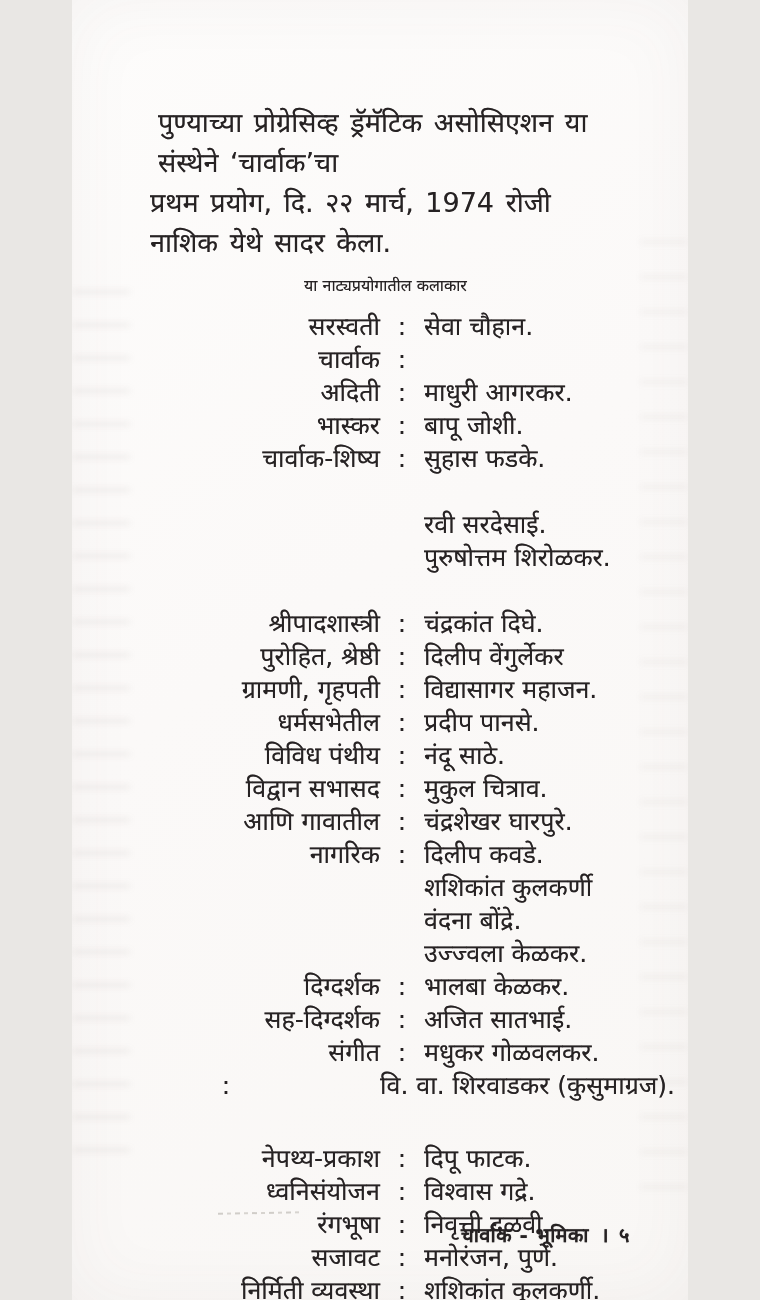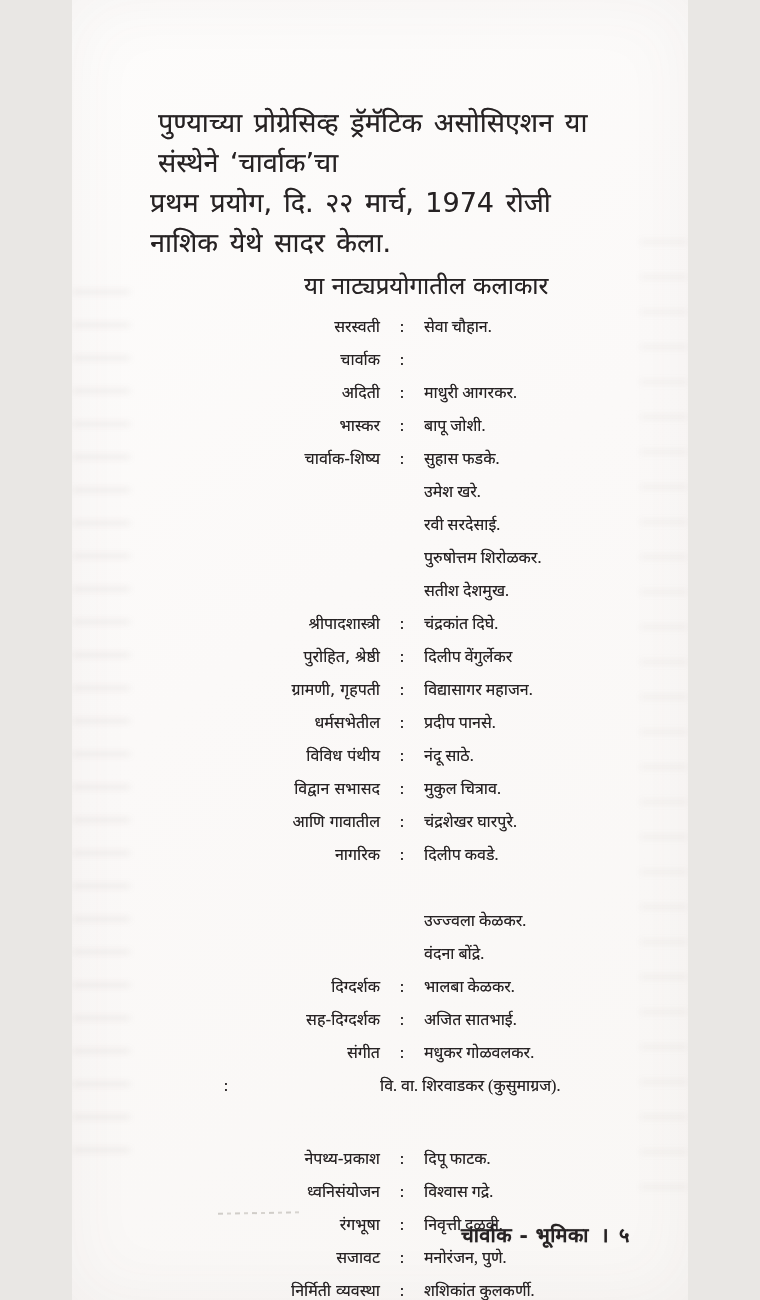--- a/index.html
+++ b/index.html
@@ -44,36 +44,36 @@
     margin: 0 64px 0 78px;
     font-size: 27px;
     line-height: 40px;
     word-spacing: 3px;
     text-shadow: 0 0 0.6px rgba(30, 25, 25, 0.45);
   }
   .intro-line-1 { padding-left: 8px; }
   .cast-heading {
     margin-top: 4px;
     margin-left: 232px;
-    font-size: 24px;
+    font-size: 16px;
     line-height: 38px;
     text-shadow: 0 0 0.6px rgba(30, 25, 25, 0.45);
   }
   .credits { margin-top: 5px; }
   .credit-row {
     display: grid;
     grid-template-columns: 308px 44px auto;
     height: 33px;
-    font-size: 16px;
+    font-size: 25px;
     line-height: 33px;
     text-shadow: 0 0 0.6px rgba(30, 25, 25, 0.45);
   }
   .role  { text-align: right; white-space: nowrap; }
   .colon { text-align: center; }
-  .name  { text-align: left; white-space: nowrap; font-family: Liberation Serif, serif; }
+  .name  { text-align: left; white-space: nowrap; }
   .production { margin-top: 40px; }
   .page-footer {
     position: absolute;
     top: 1221px;
     right: 58px;
     font-size: 20px;
     font-weight: bold;
     letter-spacing: 0.5px;
     white-space: nowrap;
     text-shadow: 0 0 0.7px rgba(30, 25, 25, 0.5);
@@ -141,39 +141,37 @@
 
   <div class="credit-row">
     <div class="role">चार्वाक-शिष्य</div>
     <div class="colon">:</div>
     <div class="name">सुहास फडके.</div>
   </div>
 
   <div class="credit-row">
     <div class="role"></div>
     <div class="colon"></div>
-    <div class="name">उमेश खरे.</div>
   </div>
 
   <div class="credit-row">
     <div class="role"></div>
     <div class="colon"></div>
     <div class="name">रवी सरदेसाई.</div>
   </div>
 
   <div class="credit-row">
     <div class="role"></div>
     <div class="colon"></div>
     <div class="name">पुरुषोत्तम शिरोळकर.</div>
   </div>
 
   <div class="credit-row">
     <div class="role"></div>
     <div class="colon"></div>
-    <div class="name">सतीश देशमुख.</div>
   </div>
 
   <div class="credit-row">
     <div class="role">श्रीपादशास्त्री</div>
     <div class="colon">:</div>
     <div class="name">चंद्रकांत दिघे.</div>
   </div>
 
   <div class="credit-row">
     <div class="role">पुरोहित, श्रेष्ठी</div>
@@ -213,32 +211,33 @@
 
   <div class="credit-row">
     <div class="role">नागरिक</div>
     <div class="colon">:</div>
     <div class="name">दिलीप कवडे.</div>
   </div>
 
   <div class="credit-row">
     <div class="role"></div>
     <div class="colon"></div>
+    <div class="name">शशिकांत कुलकर्णी</div>
+  </div>
+
+  <div class="credit-row">
+    <div class="role"></div>
+    <div class="colon"></div>
+    <div class="name">वंदना बोंद्रे.</div>
   </div>
 
   <div class="credit-row">
     <div class="role"></div>
     <div class="colon"></div>
     <div class="name">उज्ज्वला केळकर.</div>
-  </div>
-
-  <div class="credit-row">
-    <div class="role"></div>
-    <div class="colon"></div>
-    <div class="name">वंदना बोंद्रे.</div>
   </div>
 
   <div class="credit-row">
     <div class="role">दिग्दर्शक</div>
     <div class="colon">:</div>
     <div class="name">भालबा केळकर.</div>
   </div>
 
   <div class="credit-row">
     <div class="role">सह-दिग्दर्शक</div>

